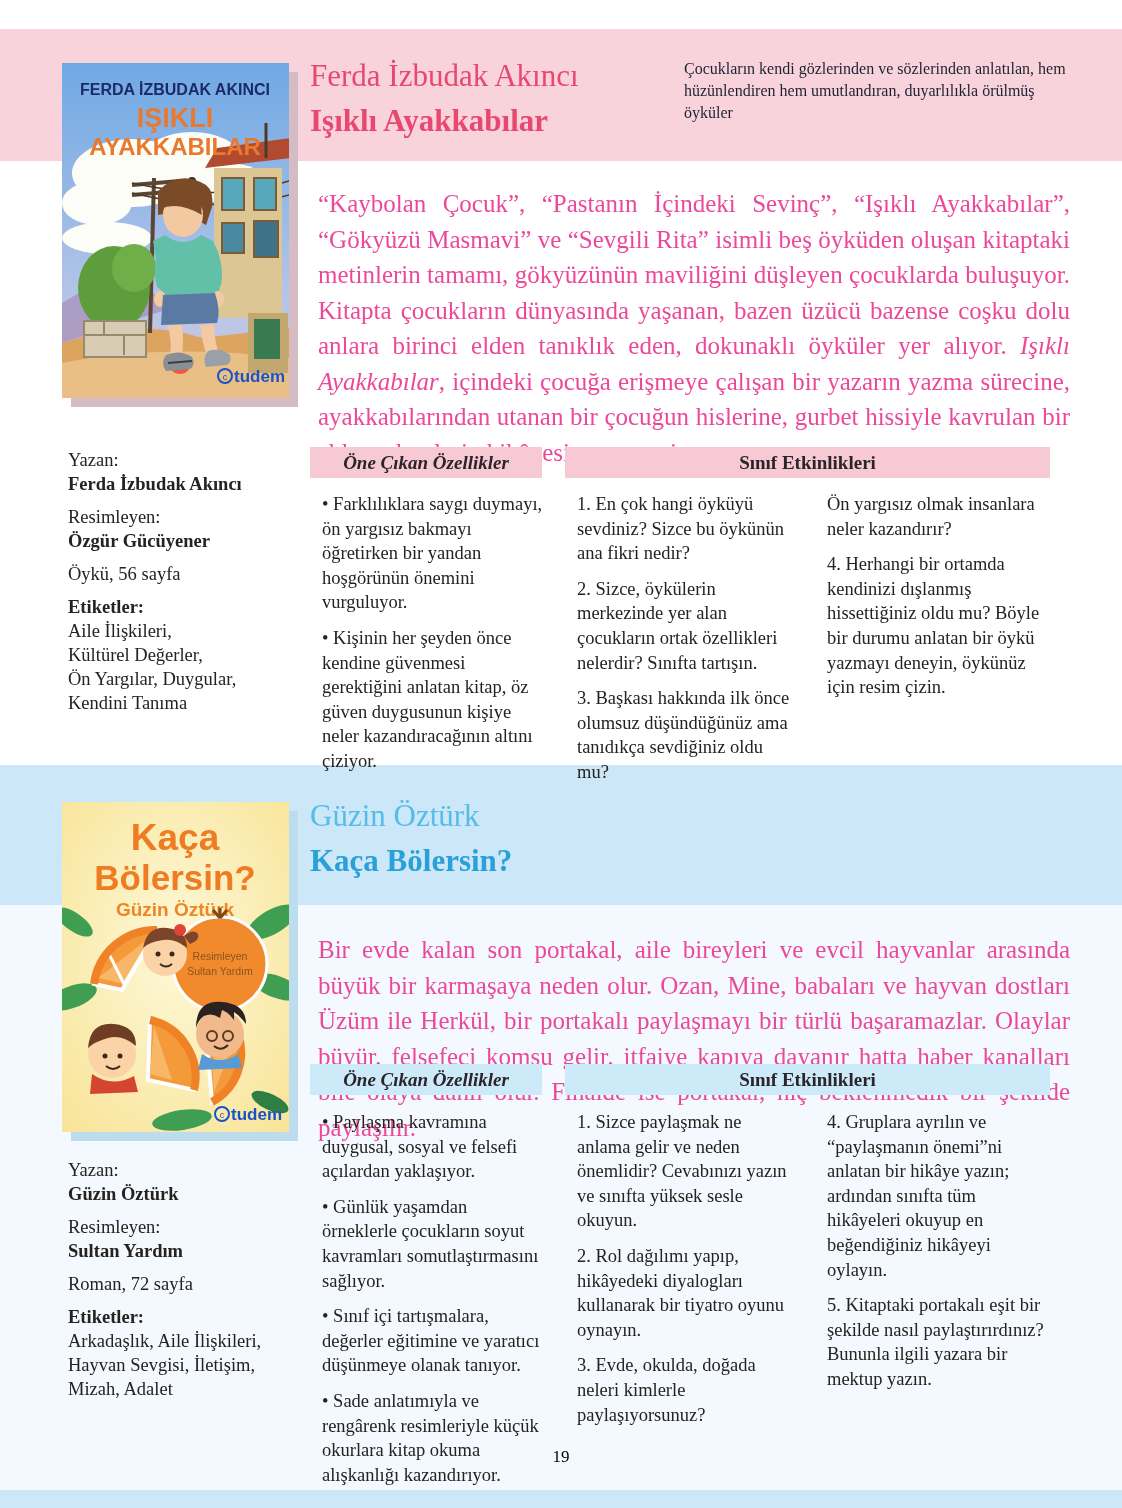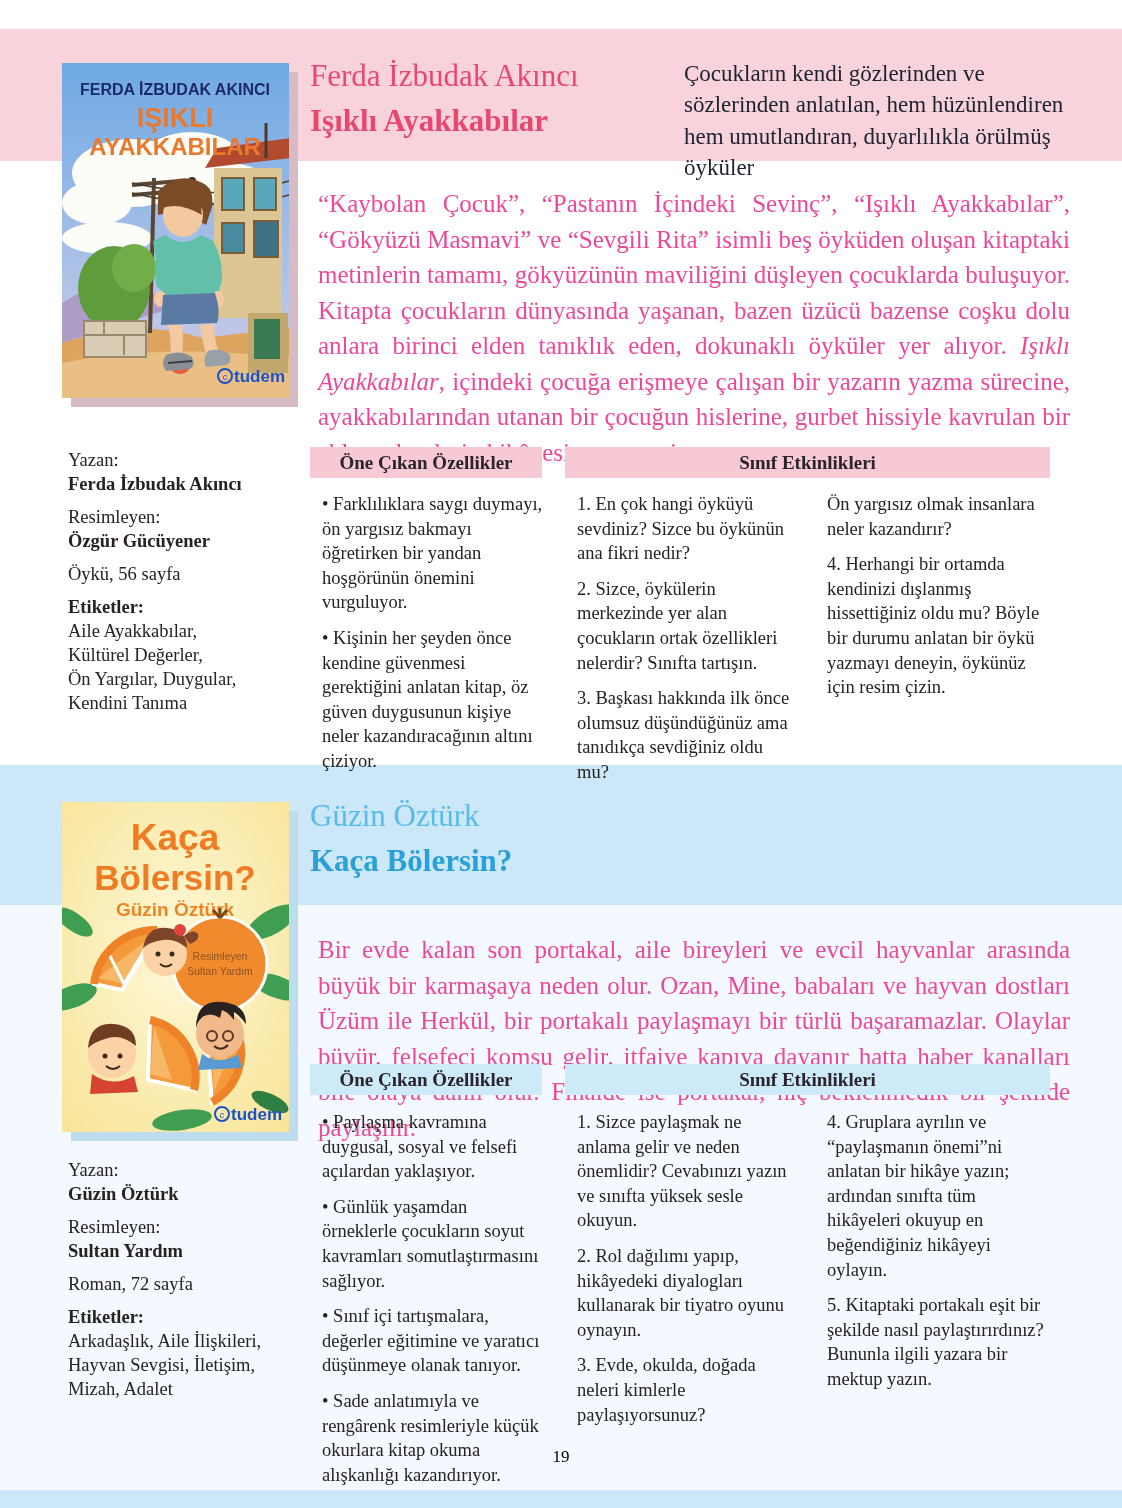--- a/index.html
+++ b/index.html
@@ -22,21 +22,21 @@
   
   .title-block{position:absolute;left:310px;line-height:1.18;}
   .tb1{top:58px;}
   .tb2{top:798px;}
   .title-block .author{font-size:31px;font-weight:400;}
   .title-block .title{font-size:31px;font-weight:700;margin-top:8px;}
   .tb1 .author,.tb1 .title{color:#e8486f;}
   .tb2 .author{color:#56bce9;}
   .tb2 .title{color:#2aa0d8;}
 
-  .tagline{position:absolute;font-size:23px;line-height:1.36;color:#1d2230;}
+  .tagline{position:absolute;font-size:16px;line-height:1.36;color:#1d2230;}
   .tagline1{left:684px;top:58px;width:384px;}
   .tagline2{left:700px;top:796px;width:368px;}
 
   
   .desc{position:absolute;left:310px;width:752px;font-size:25px;line-height:1.42;
         text-align:justify;color:#ec4899;margin:8px;}
   .desc1{top:178px;}
   .desc2{top:924px;}
   .desc .it{font-style:italic;}
 
@@ -45,21 +45,21 @@
   .info1{top:448px;}
   .info2{top:1158px;}
   .info .grp{margin-bottom:9px;}
   .info .b{font-weight:700;}
 
   
   .chip{position:absolute;height:31px;display:flex;align-items:center;justify-content:center;
         font-size:19px;font-weight:700;color:#2b242c;}
   .chip-pink{background:#f7c9d4;}
   .chip-blue{background:#cdeaf9;}
-  .features-chip{left:310px;width:232px;}
+  .features-chip{left:310px;width:232px;font-style:italic;}
   .activities-chip{left:565px;width:485px;}
   .row1{top:447px;}
   .row2{top:1064px;}
 
   
   .col{position:absolute;font-size:18.5px;line-height:1.33;color:#262220;}
   .col p{margin:0 0 11px 12px;}
   .fcol{left:310px;width:233px;}
   .acol1{left:565px;width:228px;}
   .acol2{left:815px;width:237px;}
@@ -177,21 +177,21 @@
       <div>Yazan:</div>
       <div class="b">Ferda İzbudak Akıncı</div>
     </div>
     <div class="grp">
       <div>Resimleyen:</div>
       <div class="b">Özgür Gücüyener</div>
     </div>
     <div class="grp">Öykü, 56 sayfa</div>
     <div class="grp">
       <div class="b">Etiketler:</div>
-      <div>Aile Ayakkabılar,</div>
+      <div>Aile İlişkileri,</div>
       <div>Kültürel Değerler,</div>
       <div>Ön Yargılar, Duygular,</div>
       <div>Kendini Tanıma</div>
     </div>
   </aside>
 
   <div class="chip chip-pink features-chip row1">Öne Çıkan Özellikler</div>
   <div class="chip chip-pink activities-chip row1">Sınıf Etkinlikleri</div>
 
   <div class="col fcol bodyrow1">

